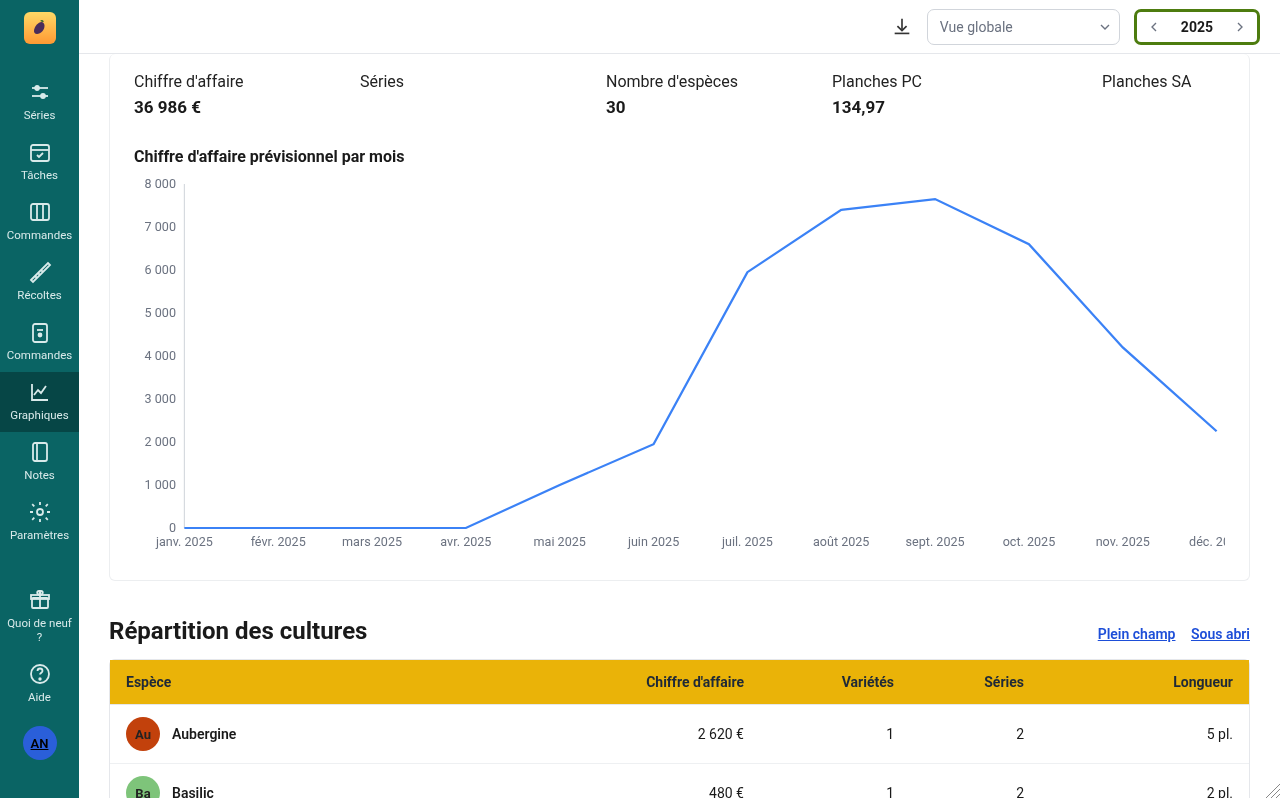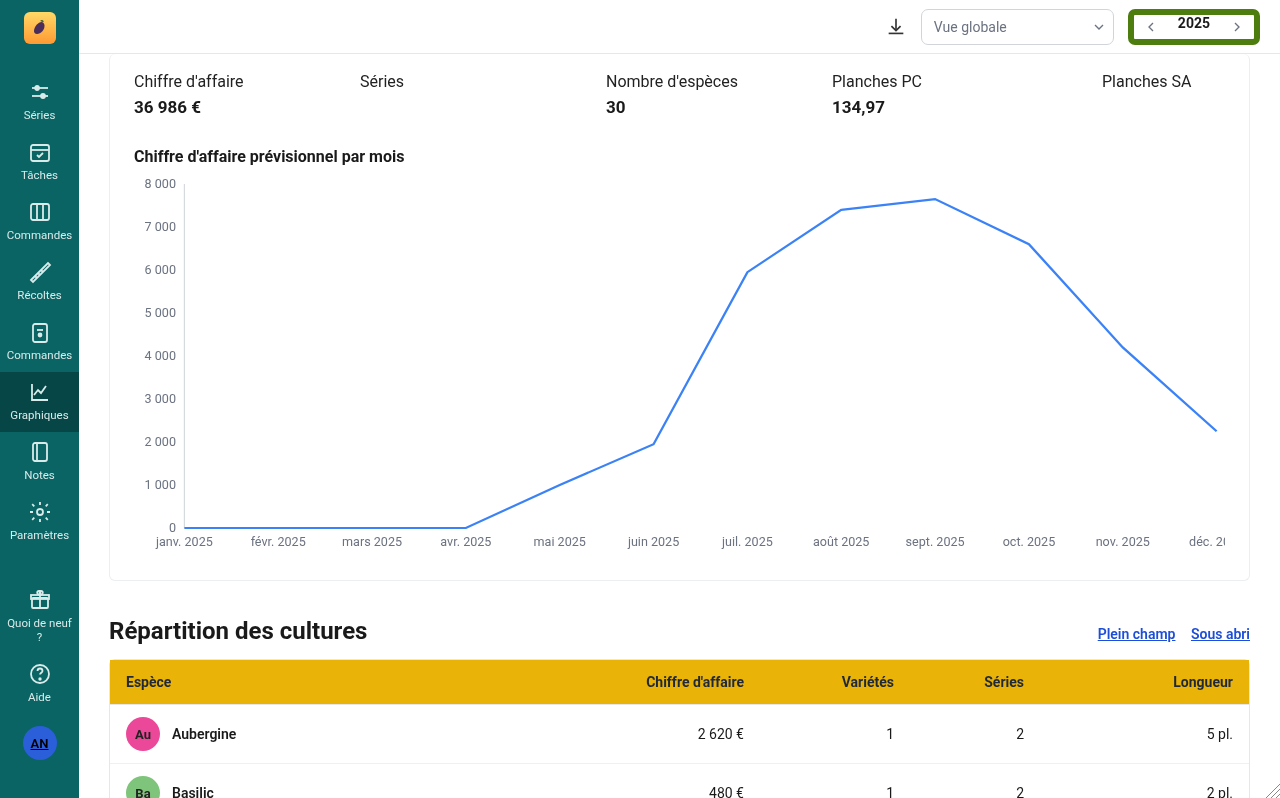--- a/index.html
+++ b/index.html
@@ -14,21 +14,21 @@
     .nav-item.active { background: #064646; }
     .nav-item .ic { display: block; margin: 0 auto 4px; width: 24px; height: 24px; fill: none; stroke: #d9eaea; stroke-width: 1.8; }
     .avatar { width: 34px; height: 34px; border-radius: 50%; background: #2a5fd9; color: #000000; display: flex; align-items: center; justify-content: center; font-size: 13px; font-weight: 600; margin: 12px 0 18px; text-decoration: underline; }
 
     
     .main { flex: 1; display: flex; flex-direction: column; overflow: hidden; }
     .topbar { height: 54px; border-bottom: 1px solid #e5e7eb; display: flex; align-items: center; justify-content: flex-end; gap: 14px; padding: 0 20px; }
     .dl-icon { width: 22px; height: 22px; stroke: #333; fill: none; stroke-width: 1.8; cursor: pointer; }
     .select { display: flex; align-items: center; justify-content: space-between; width: 193px; height: 36px; border: 1px solid #d1d5db; border-radius: 7px; padding: 0 6px 0 12px; color: #6b7280; cursor: pointer; }
     .chev { width: 16px; height: 16px; stroke: #6b7280; fill: none; stroke-width: 2; }
-    .year-picker { display: flex; align-items: flex-start; height: 36px; border: 6px solid #4d7c0f; border-radius: 7px; overflow: hidden; }
+    .year-picker { display: flex; align-items: center; height: 36px; border: 3px solid #4d7c0f; border-radius: 7px; overflow: hidden; }
     .year-btn { width: 34px; height: 100%; display: flex; align-items: center; justify-content: center; cursor: pointer; }
     .year-lbl { font-weight: 700; padding: 0 10px; }
 
     .content { flex: 1; overflow-y: auto; padding: 0 0 20px; }
     .card { margin: 0 30px; border: 1px solid #eceef0; border-radius: 6px; border-top: none; padding: 18px 24px 22px; }
 
     .stats { display: flex; gap: 10px; }
     .stat { flex: 0 0 auto; }
     .stat:nth-child(1){ width: 216px; }
     .stat:nth-child(2){ width: 216px; }
@@ -255,21 +255,21 @@
             <th class="r">Chiffre d'affaire</th>
             <th class="r">Variétés</th>
             <th class="r">Séries</th>
             <th class="r">Longueur</th>
           </tr>
         </thead>
         <tbody id="cult-body">
             <tr>
       <td>
                 <div class="sp">
-        <span class="badge" style="background:#ec4899">Au</span>
+        <span class="badge" style="background:#c2410c">Au</span>
         <span>Aubergine</span>
       </div>
               </td>
       <td class="r">2 620 €</td>
       <td class="r">1</td>
       <td class="r">2</td>
       <td class="r">5 pl.</td>
             </tr>
             <tr>
       <td>

